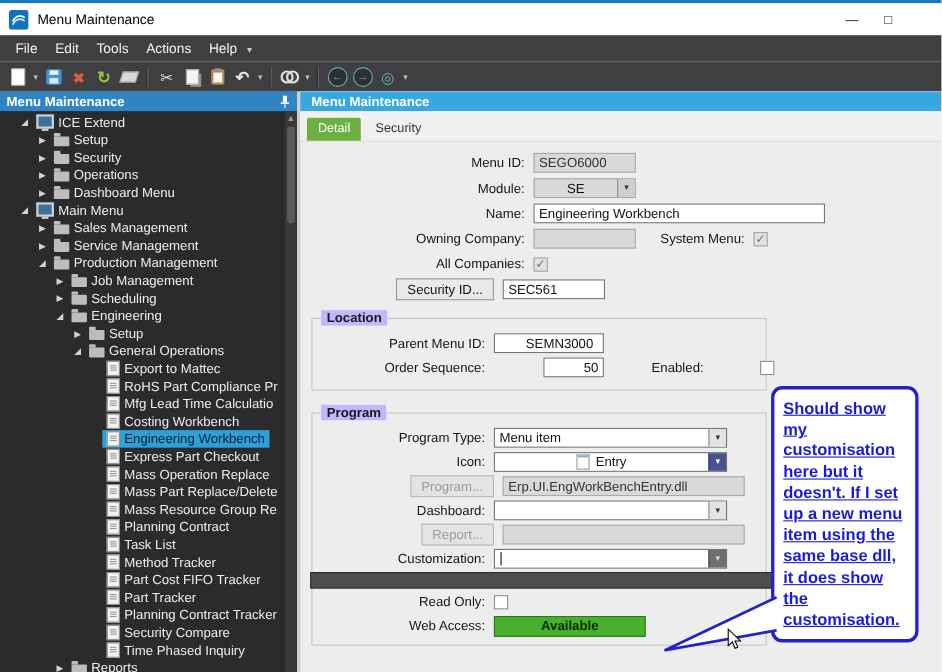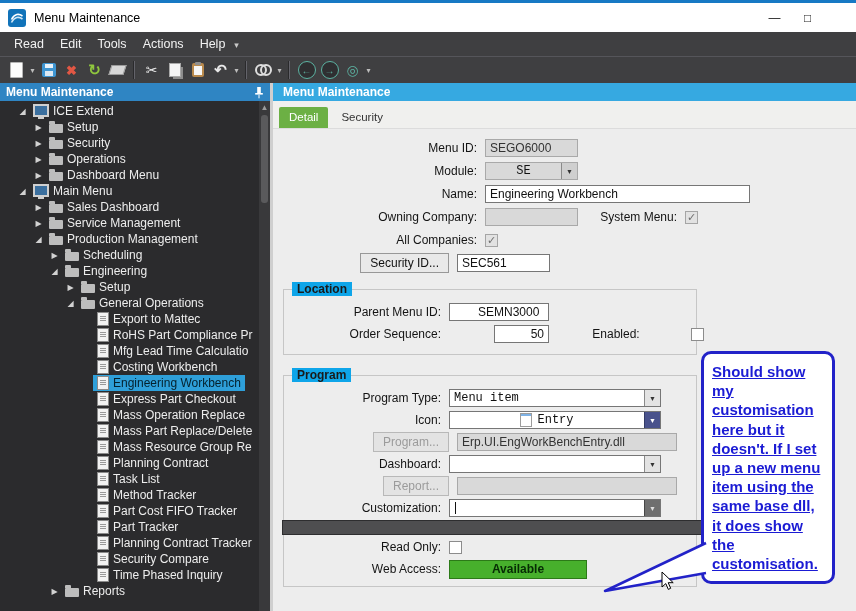--- a/index.html
+++ b/index.html
@@ -79,40 +79,40 @@
   .form{flex:1;padding-top:6px;position:relative;}
   .frow{display:flex;align-items:center;height:20px;margin:3px 0;}
   .flabel{width:212px;text-align:right;padding-right:8px;font-size:12px;color:#141414;flex:none;box-sizing:border-box;}
   .lblslot{width:184px;display:flex;justify-content:flex-end;padding-right:8px;flex:none;box-sizing:border-box;}
   .rlabel{margin-left:auto;text-align:right;padding-right:8px;font-size:12px;color:#141414;}
   .rpad{width:158px;flex:none;}
   .tb{height:18px;box-sizing:border-box;border:1px solid #767676;background:#fff;font-size:12px;color:#111;display:flex;align-items:center;padding:0 4px;overflow:hidden;}
   .tb.dis{background:#d9d9d9;border-color:#a9a9a9;color:#333;}
   .w55{width:55px;justify-content:flex-end;}.w93{width:93px;}.w100{width:100px;padding-left:28px;}.w220{width:220px;}.w265{width:265px;}
   .combo{display:flex;height:18px;box-sizing:border-box;border:1px solid #767676;background:#fff;}
-  .combo .val{flex:1;font-size:12px;color:#111;display:flex;align-items:center;padding:0 4px;min-width:0;font-family:Liberation Mono, monospace;}
+  .combo .val{flex:1;font-size:12px;color:#111;display:flex;align-items:center;padding:0 4px;min-width:0;}
   .combo .dbtn{width:15px;flex:none;background:#e3e3e3;border-left:1px solid #8a8a8a;display:flex;align-items:center;justify-content:center;font-size:7px;color:#333;}
   .combo.dis{background:#d9d9d9;border-color:#a9a9a9;}
   .combo.dis .dbtn{background:#cfcfcf;}
   .combo.center .val{justify-content:center;}
   .combo.iconc .dbtn{background:#49528c;border-color:#333b66;color:#fff;}
   .combo.cust .dbtn{background:#6f6f6f;border-color:#464646;color:#ddd;}
   .c93{width:93px;}.c220{width:212px;}
   .mini-entry{width:10px;height:12px;background:#fff;border:1px solid #9c9c9c;box-shadow:inset 0 2px 0 #7fb2e5;margin-right:5px;flex:none;}
   .caret-bar{width:1px;height:12px;background:#111;margin-left:1px;font-size:0;}
   .cb{width:13px;height:13px;box-sizing:border-box;border:1px solid #8c8c8c;background:#fff;display:flex;align-items:center;justify-content:center;font-size:11px;color:#6f6f6f;flex:none;}
   .cb.checked::before{content:"✓";}
   .cb.dis{background:#e2e2e2;border-color:#a5a5a5;}
   .pbtn{height:20px;box-sizing:border-box;background:#e9e9e9;border:1px solid #989898;font-size:12px;color:#111;padding:0 9px;font-family:inherit;}
   .pbtn.dis{color:#9b9b9b;background:#e3e3e3;border-color:#b8b8b8;}
   .group{border:1px solid #c6c6c6;margin:16px 8px 0 10px;width:414px;box-sizing:border-box;position:relative;padding:10px 6px 8px;}
   .group .frow{margin:2px 0;}
   .group .flabel{width:159px;}
   .group .lblslot{width:167px;}
-  .gtitle{position:absolute;top:-8px;left:8px;background:#0ea5e9;padding:0 5px;font-size:12px;font-weight:bold;color:#1a1a1a;}
+  .gtitle{position:absolute;top:-8px;left:8px;background:#c4b5fd;padding:0 5px;font-size:12px;font-weight:bold;color:#1a1a1a;}
   .group.program{margin-top:20px;padding-bottom:4px;min-height:212px;}
   .enab-cb{margin-left:auto;margin-right:-14px;}
   .dd-open{height:15px;background:#4e4e50;border:1px solid #2d2d2f;box-sizing:border-box;margin:2px 0 0 -8px;width:430px;position:relative;z-index:4;}
   .ro-row{margin-top:6px;}
   .avail{width:138px;height:19px;background:#47b02c;border:1px solid #2c7a18;color:#062b04;font-weight:bold;font-size:12px;display:flex;align-items:center;justify-content:center;box-sizing:border-box;}
 
   
   .callout{position:absolute;left:428px;top:222px;width:112px;background:#fff;border:3px solid #2222c8;border-radius:10px;padding:8px;z-index:8;color:#1b1bd4;font-size:15px;line-height:1.28;font-weight:bold;text-decoration:underline;}
   .tail{position:absolute;left:310px;top:400px;z-index:9;}
   .cursor{position:absolute;left:388px;top:442px;z-index:20;}
@@ -129,21 +129,21 @@
       <path d="M3.5 13.5 C6.5 7.5 11 7.5 14.5 10" stroke="#cfe6f5" stroke-width="1.6" fill="none"></path>
     </svg>
     <span class="title">Menu Maintenance</span>
     <span class="wctrl">
       <button class="wbtn">—</button>
       <button class="wbtn">□</button>
     </span>
   </div>
 
   <div class="menubar">
-    <span class="mitem">Read</span>
+    <span class="mitem">File</span>
     <span class="mitem">Edit</span>
     <span class="mitem">Tools</span>
     <span class="mitem">Actions</span>
     <span class="mitem">Help</span>
     <span class="mchev">▾</span>
   </div>
 
   <div class="toolbar">
     <span class="tbtn">
         <span class="i-page"></span>
@@ -246,35 +246,42 @@
               <span class="arrow"></span>
               <span class="node">
                 <span class="nico"></span>
                 <span class="tlabel">Main Menu</span>
               </span>
             </div>
             <div class="titem lvl-1 t-folder s-collapsed">
               <span class="arrow"></span>
               <span class="node">
                 <span class="nico"></span>
-                <span class="tlabel">Sales Dashboard</span>
+                <span class="tlabel">Sales Management</span>
               </span>
             </div>
             <div class="titem lvl-1 t-folder s-collapsed">
               <span class="arrow"></span>
               <span class="node">
                 <span class="nico"></span>
                 <span class="tlabel">Service Management</span>
               </span>
             </div>
             <div class="titem lvl-1 t-folder s-expanded">
               <span class="arrow"></span>
               <span class="node">
                 <span class="nico"></span>
                 <span class="tlabel">Production Management</span>
+              </span>
+            </div>
+            <div class="titem lvl-2 t-folder s-collapsed">
+              <span class="arrow"></span>
+              <span class="node">
+                <span class="nico"></span>
+                <span class="tlabel">Job Management</span>
               </span>
             </div>
             <div class="titem lvl-2 t-folder s-collapsed">
               <span class="arrow"></span>
               <span class="node">
                 <span class="nico"></span>
                 <span class="tlabel">Scheduling</span>
               </span>
             </div>
             <div class="titem lvl-2 t-folder s-expanded">

